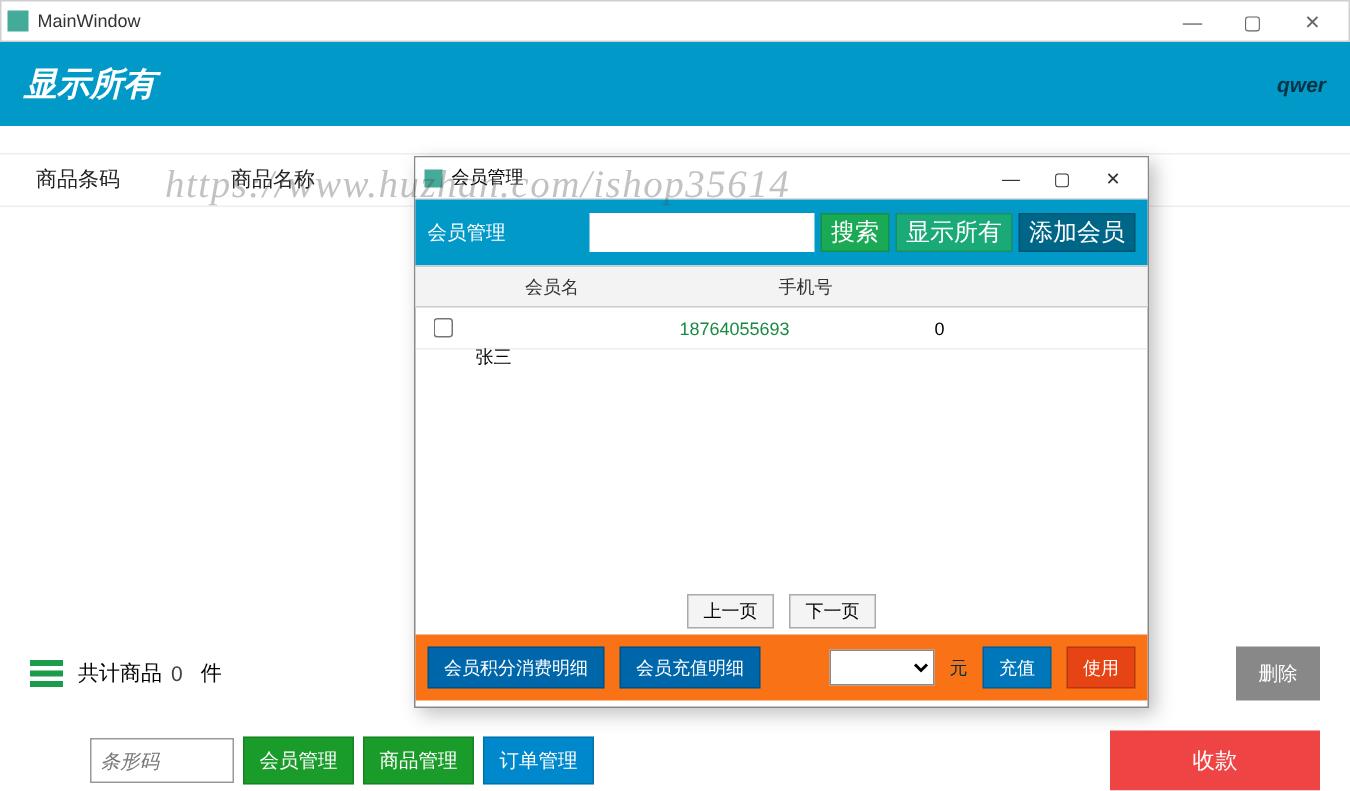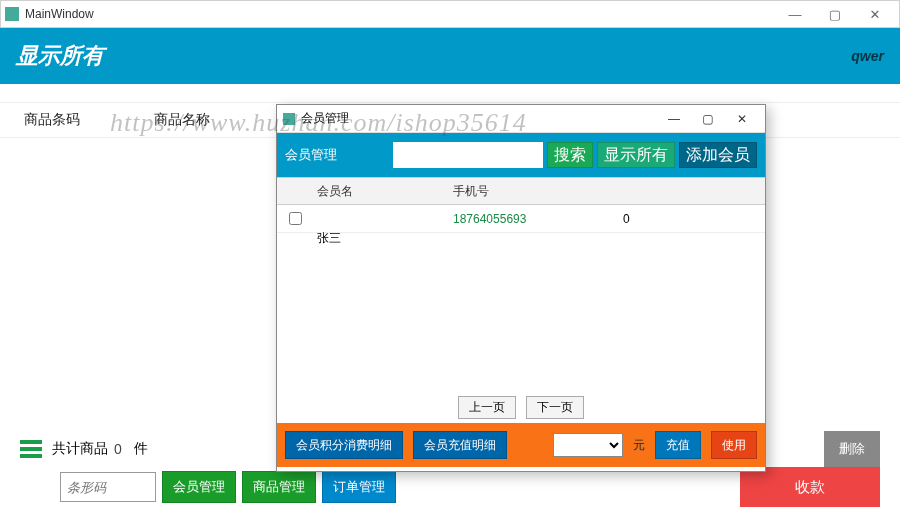--- a/index.html
+++ b/index.html
@@ -22,42 +22,42 @@
   .watermark { position: absolute; top: 108px; left: 110px; font-size: 26px; color: rgba(80,80,80,0.35); font-family: "Times New Roman", serif; font-style: italic; letter-spacing: 1px; pointer-events: none; z-index: 50; }
 
   .bottom-strip { position: absolute; bottom: 54px; left: 10px; right: 10px; height: 48px; background: #fff; display: flex; align-items: center; padding: 0 10px; font-size: 14px; }
   .bottom-strip .stack-icon { width: 22px; height: 18px; margin-right: 10px; display: flex; flex-direction: column; justify-content: space-between; }
   .bottom-strip .stack-icon span { display: block; height: 4px; background: #1a9c4a; }
   .bottom-strip .count-lbl { margin-right: 6px; }
   .bottom-strip .count-val { margin-right: 12px; color: #444; }
   .bottom-strip .unit { margin-right: auto; }
   .bottom-strip .del-btn { width: 56px; height: 36px; background: #888; color: #fff; font-size: 13px; display: flex; align-items: center; justify-content: center; }
 
-  .footer { position: absolute; bottom: 20px; left: 60px; right: 20px; height: 40px; display: flex; align-items: center; gap: 6px; }
+  .footer { position: absolute; bottom: 0; left: 60px; right: 20px; height: 40px; display: flex; align-items: center; gap: 6px; }
   .footer input.barcode { width: 96px; height: 30px; border: 1px solid #999; padding: 0 6px; font-size: 13px; font-style: italic; color: #888; }
   .footer .fbtn { height: 32px; padding: 0 10px; font-size: 13px; color: #fff; display: flex; align-items: center; justify-content: center; border: 1px solid rgba(0,0,0,0.15); }
   .footer .green { background: #1a9c2a; }
   .footer .blue { background: #0088cc; }
   .footer .pay { margin-left: auto; width: 140px; height: 40px; background: #e44; color: #fff; font-size: 15px; display: flex; align-items: center; justify-content: center; }
 
   
   .dialog { position: absolute; top: 104px; left: 276px; width: 490px; height: 368px; background: #fff; border: 1px solid #888; box-shadow: 4px 4px 12px rgba(0,0,0,0.25); z-index: 20; }
   .dlg-title { height: 28px; background: #fff; display: flex; align-items: center; padding: 0 6px; border-bottom: 1px solid #ddd; font-size: 12px; }
   .dlg-title .dlg-icon { width: 12px; height: 12px; background: #4a9; margin-right: 6px; }
   .dlg-title .spacer { flex: 1; }
   .dlg-title .wbtn { width: 34px; height: 24px; display: flex; align-items: center; justify-content: center; font-size: 12px; color: #333; }
 
   .dlg-toolbar { height: 44px; background: #0099c8; display: flex; align-items: center; padding: 0 8px; gap: 4px; }
   .dlg-toolbar .lbl { color: #fff; font-size: 13px; margin-right: 8px; }
   .dlg-toolbar .search-box { flex: 1; max-width: 150px; margin-left: auto; height: 26px; border: none; padding: 0 6px; font-size: 12px; }
   .dlg-toolbar .tbtn { height: 26px; padding: 0 6px; font-size: 16px; color: #fff; display: flex; align-items: center; border: 1px solid rgba(0,0,0,0.15); }
   .dlg-toolbar .tbtn.search { background: #1aaa55; }
   .dlg-toolbar .tbtn.showall { background: #1aaa77; }
   .dlg-toolbar .tbtn.add { background: #006688; }
-  .dlg-thead { height: 28px; background: #f3f3f3; border-top: 1px solid #ccc; border-bottom: 1px solid #ccc; display: flex; align-items: center; font-size: 12px; color: #333; }
+  .dlg-thead { height: 28px; background: #f3f3f3; border-top: 1px solid #ccc; border-bottom: 1px solid #ccc; display: flex; align-items: center; font-size: 12px; color: #333; gap: 33px; }
   .dlg-thead .th-chk { width: 36px; }
   .dlg-thead .th1 { width: 140px; padding-left: 4px; }
   .dlg-thead .th2 { width: 170px; }
   .dlg-thead .th3 { flex: 1; }
   .dlg-row { height: 28px; display: flex; align-items: center; font-size: 12px; border-bottom: 1px solid #eee; }
   .dlg-row .td-chk { width: 36px; display: flex; justify-content: center; }
   .dlg-row .td1 { width: 140px; padding-left: 4px; margin-top: 40px; }
   .dlg-row .td2 { width: 170px; color: #1a8a44; }
   .dlg-row .td3 { flex: 1; }
 

